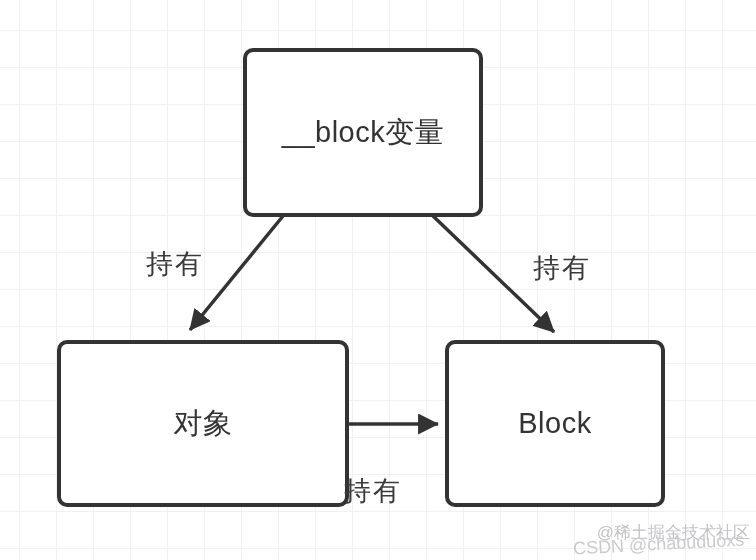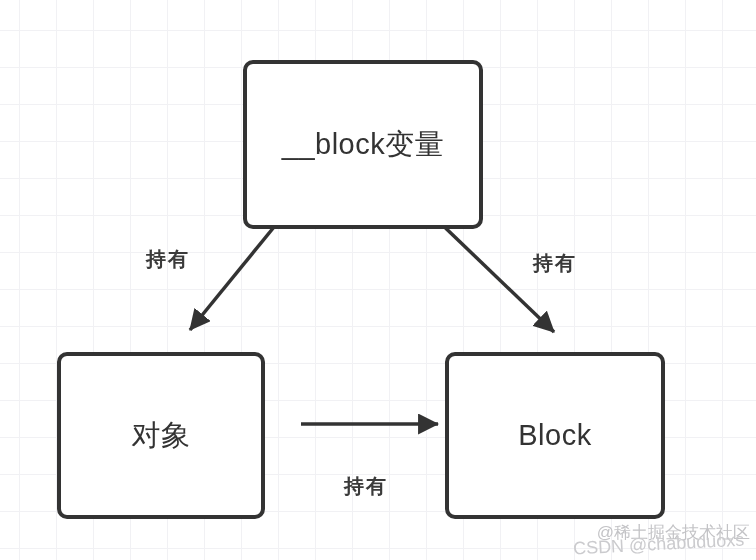--- a/index.html
+++ b/index.html
@@ -26,30 +26,29 @@
     box-sizing: border-box;
     background: #ffffff;
     border: 4px solid #333333;
     border-radius: 10px;
     display: flex;
     align-items: center;
     justify-content: center;
     color: #333333;
     font-size: 29px;
     letter-spacing: 0.5px;
-    margin-top: 12px;
   }
   .node-top    { left: 243px; top: 48px;  width: 240px; height: 169px; }
-  .node-left   { left: 57px;  top: 340px; width: 208px; height: 167px; }
+  .node-left   { left: 57px;  top: 340px; width: 292px; height: 167px; }
   .node-right  { left: 445px; top: 340px; width: 220px; height: 167px; }
   .edge-label {
     position: absolute;
     color: #3a3a3a;
-    font-size: 20px;
-    font-weight: 700;
+    font-size: 27px;
+    font-weight: 400;
     letter-spacing: 2px;
     white-space: nowrap;
   }
   .edge-label-left   { left: 146px; top: 246px; }
   .edge-label-right  { left: 533px; top: 250px; }
   .edge-label-bottom { left: 344px; top: 473px; }
   .watermark {
     position: absolute;
     white-space: nowrap;
     pointer-events: none;

